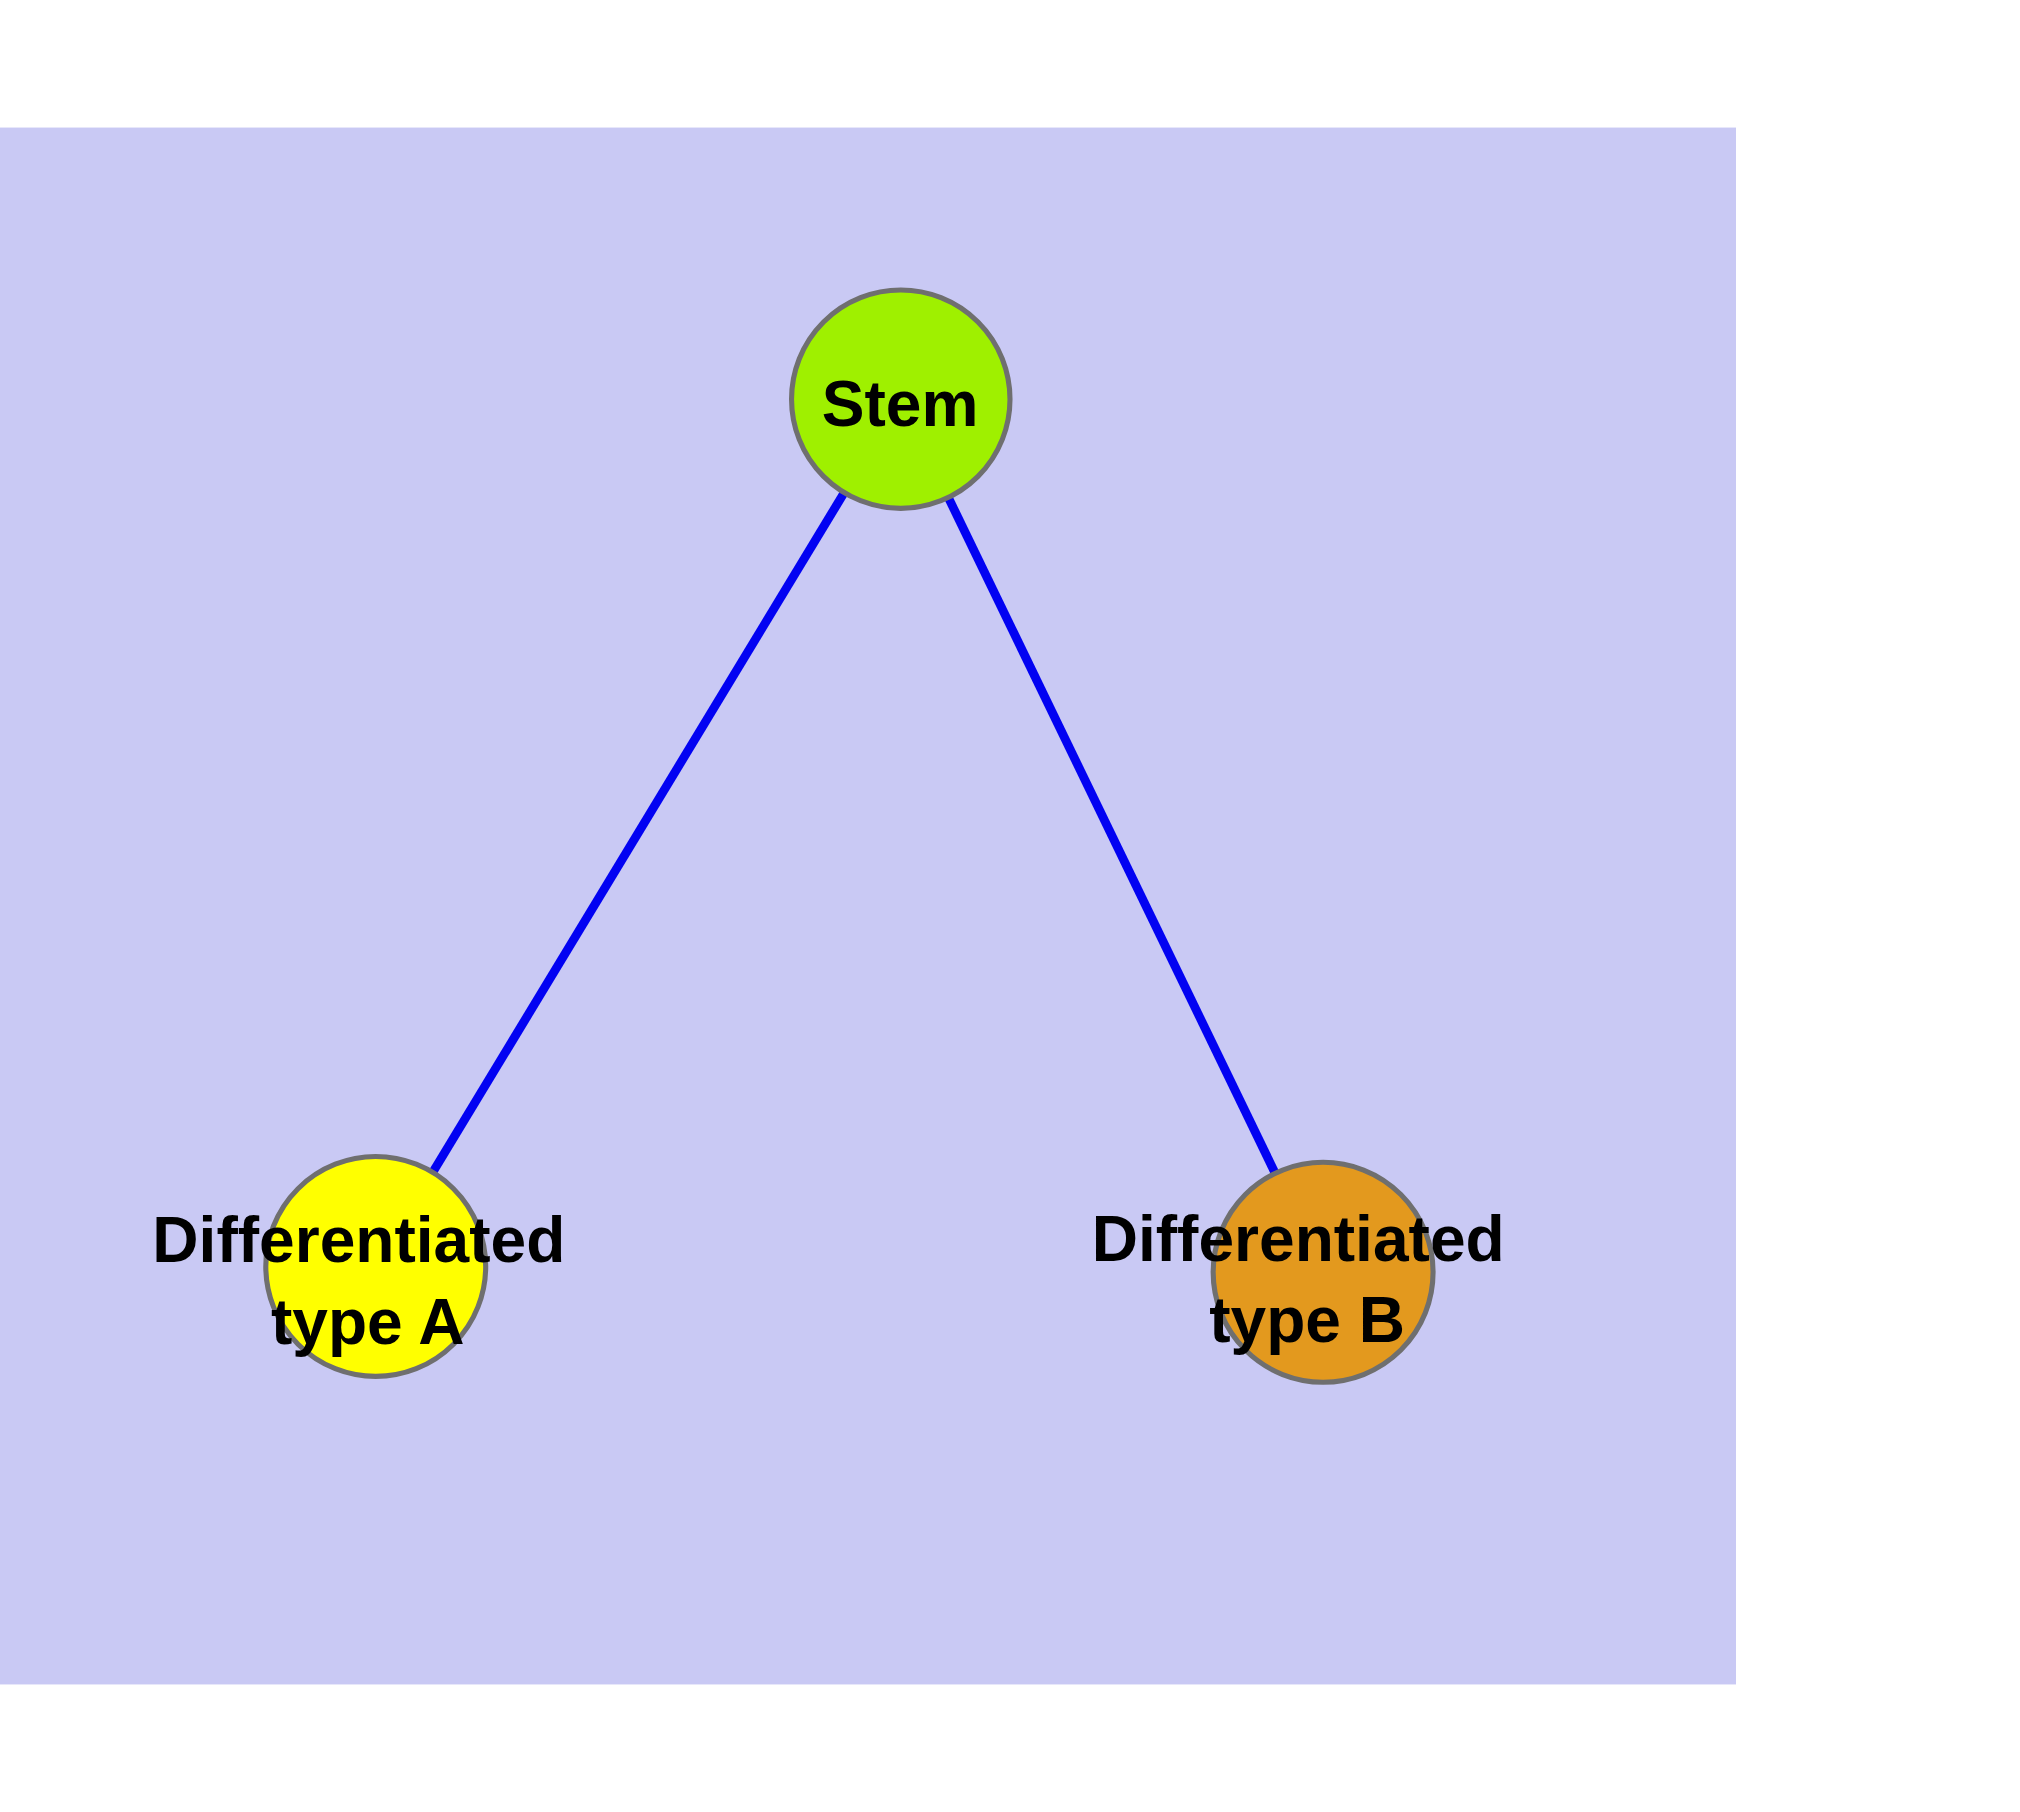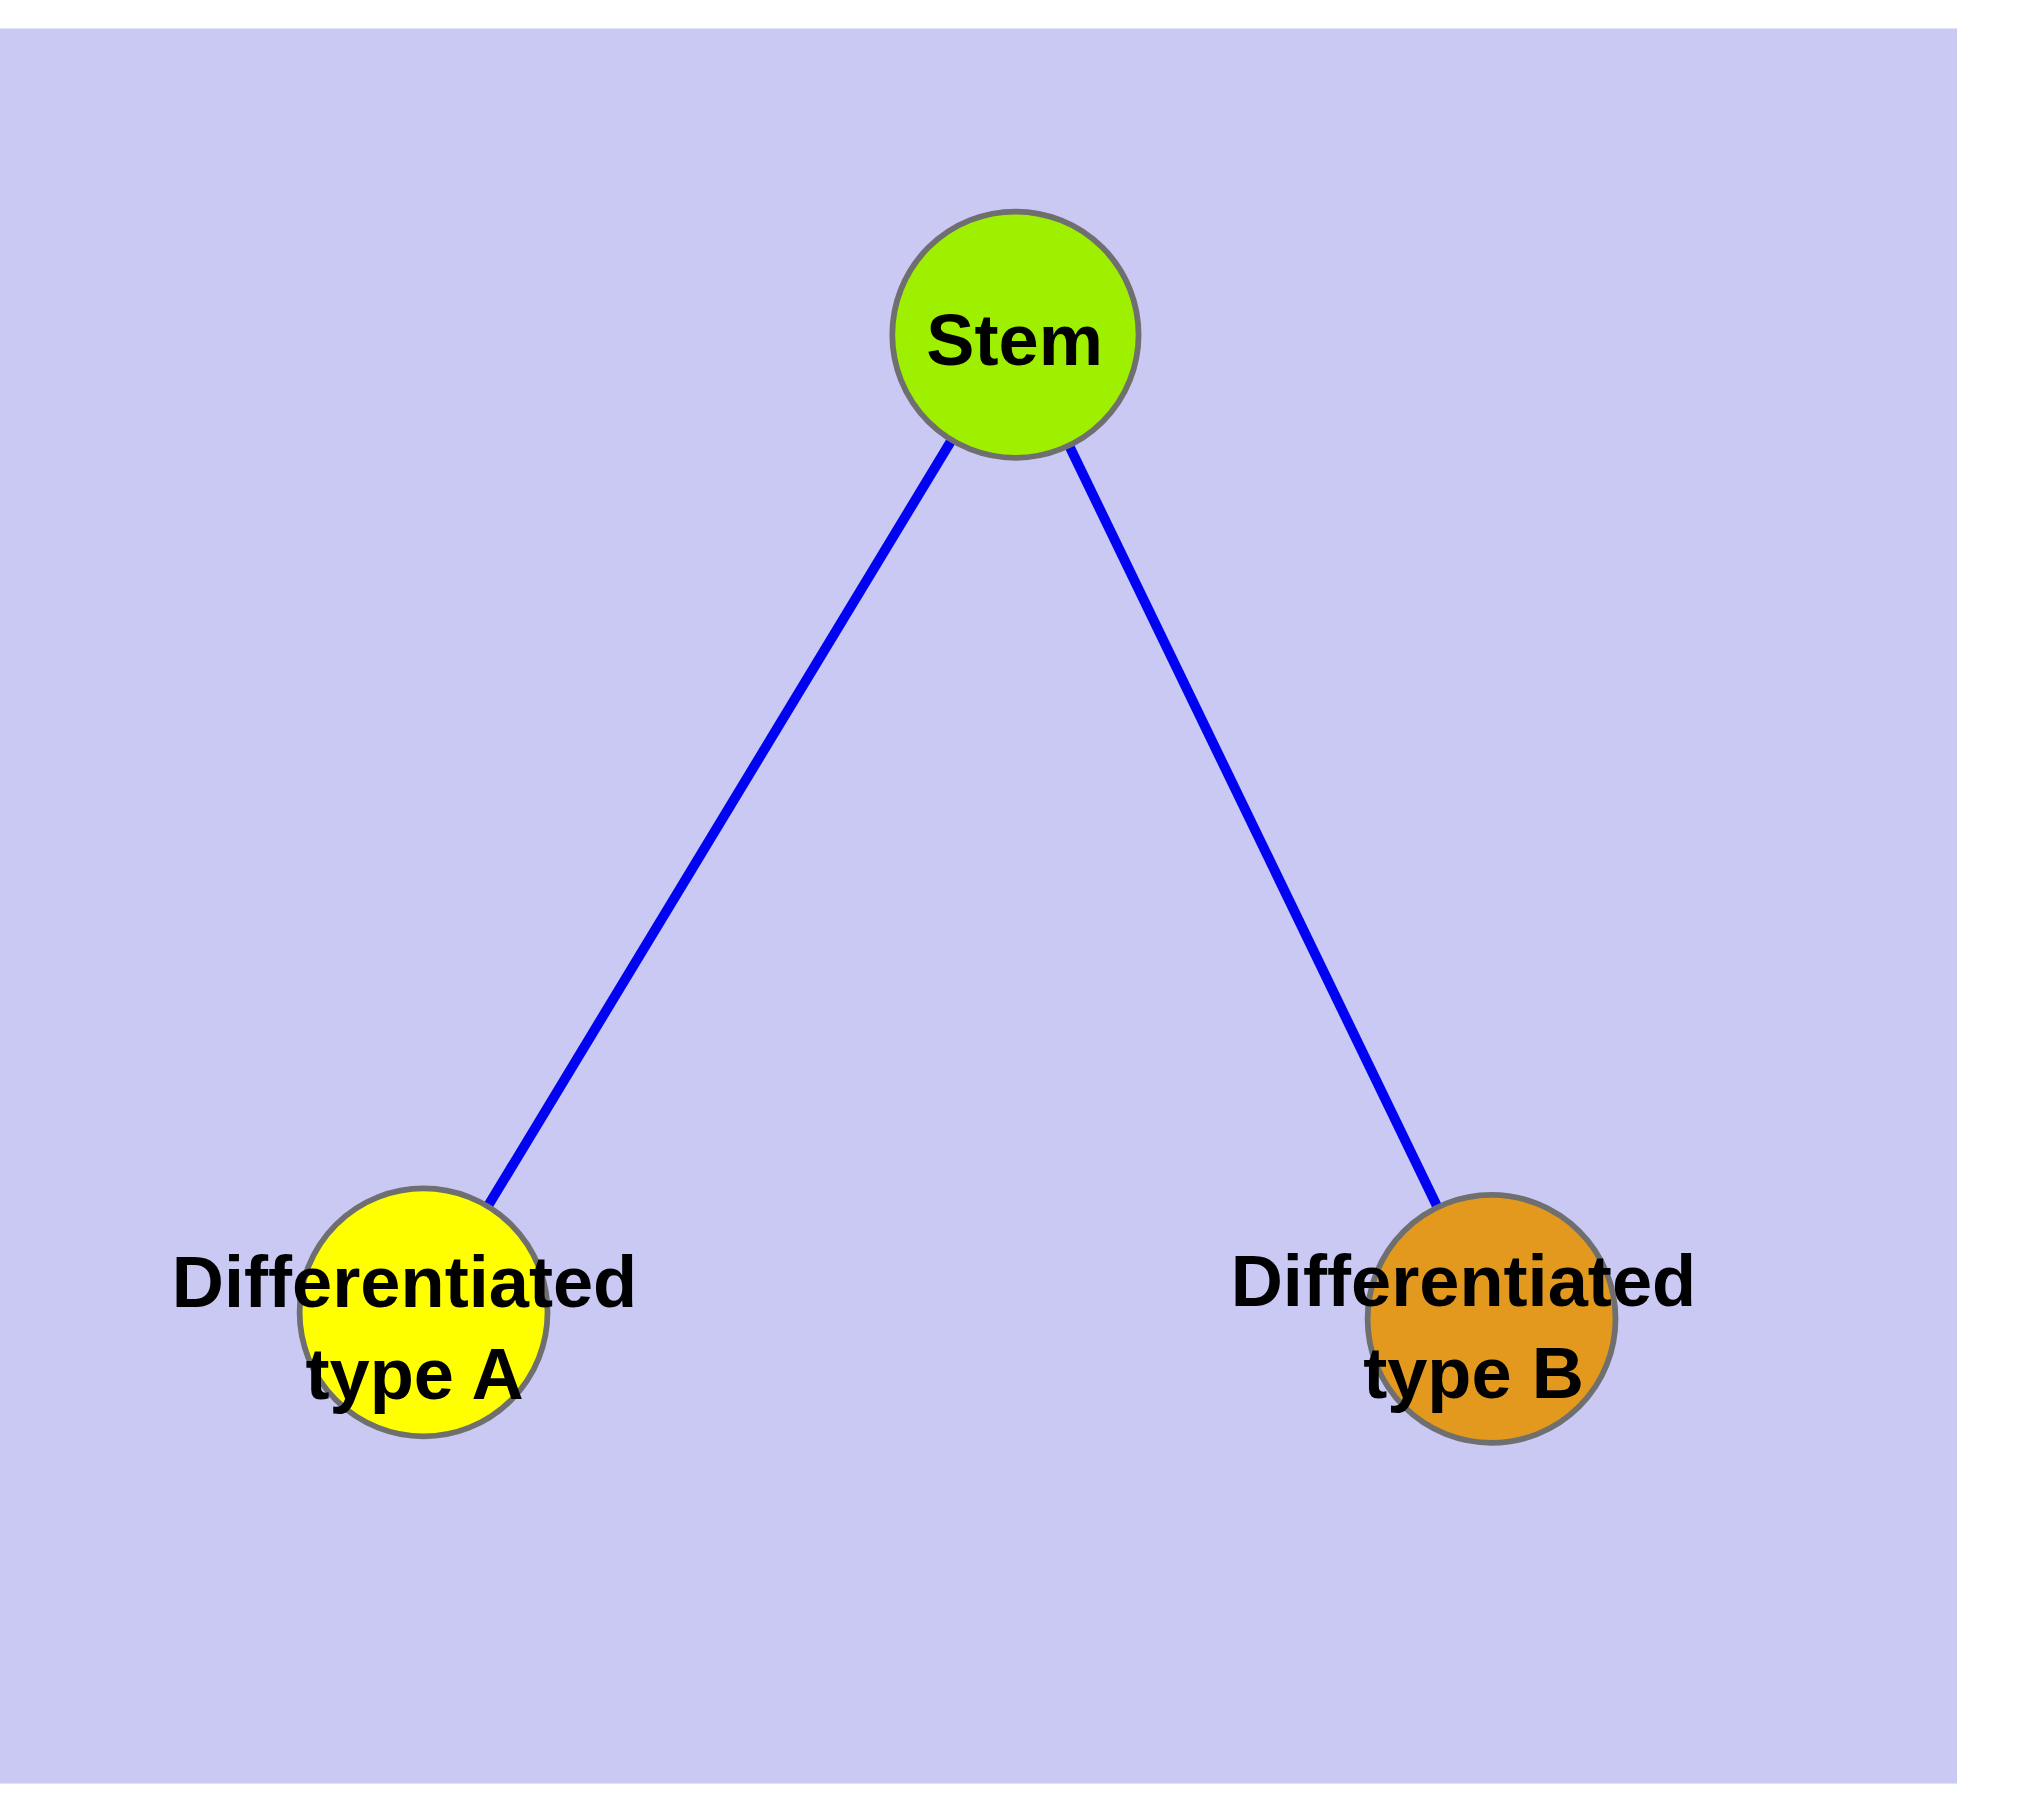--- a/index.html
+++ b/index.html
@@ -1,21 +1,21 @@
 <!DOCTYPE html>
 <html style="font-size:13.6px"><head>
 <meta charset="utf-8">
 <style>
   html, body {
     margin: 0;
     padding: 0;
   }
   .stage {
     position: relative;
-    width: 1957px;
+    width: 1736px;
     height: 1812px;
     overflow: hidden;
   }
   .stage svg {
     display: block;
     width: 100%;
     height: 100%;
   }
   .node-label {
     font-family: "Liberation Sans", "DejaVu Sans", sans-serif;

